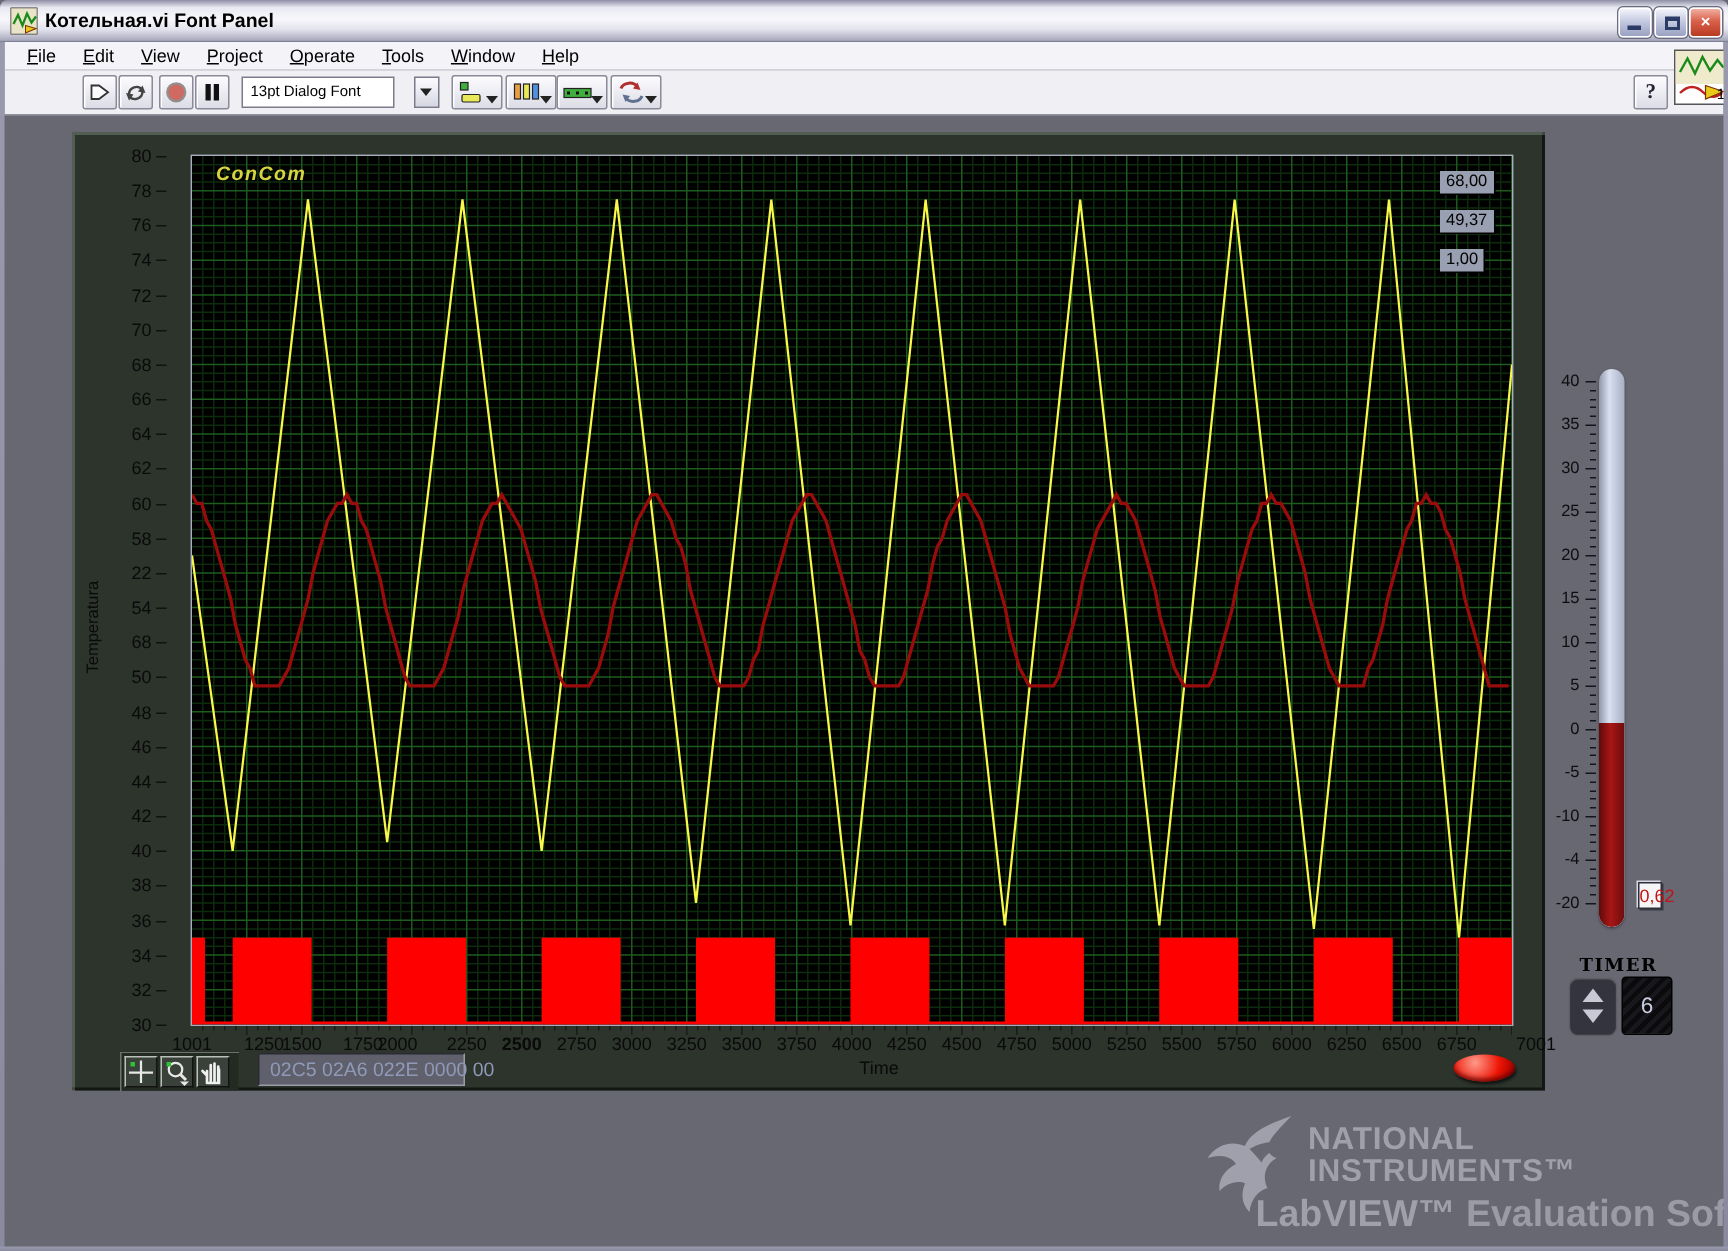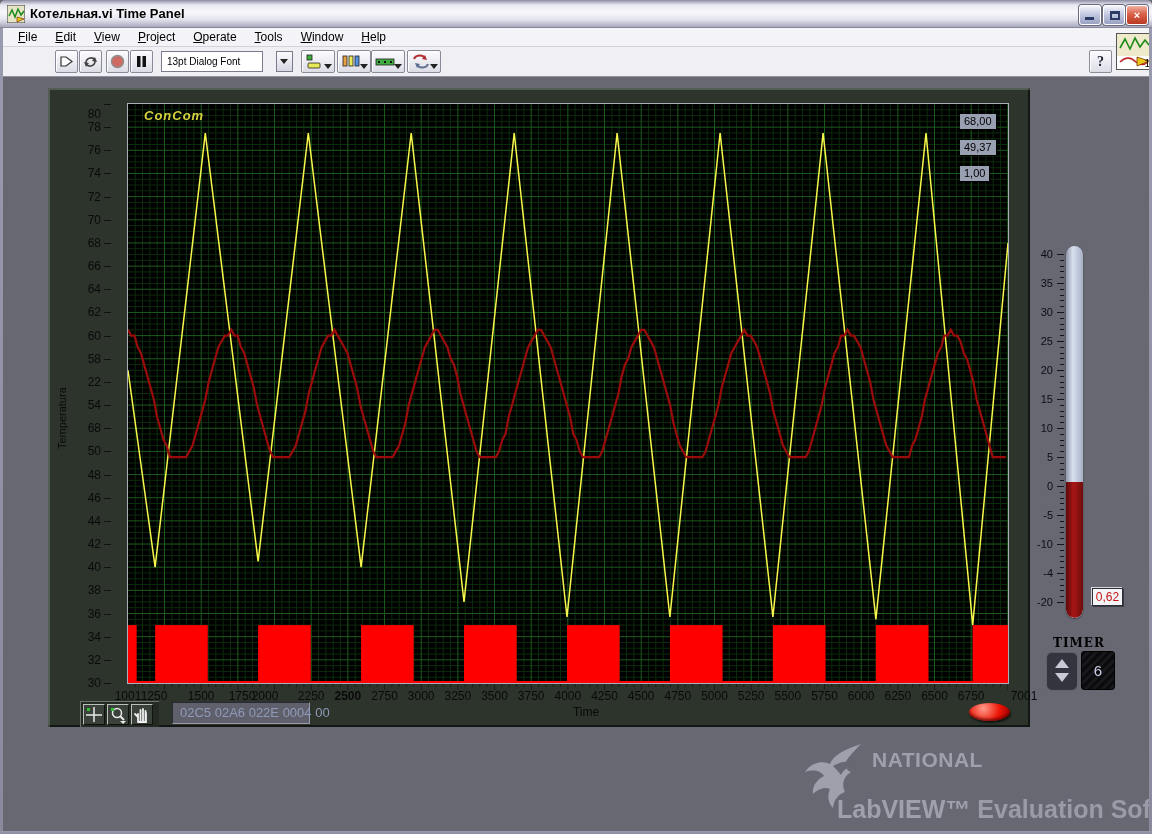--- a/index.html
+++ b/index.html
@@ -73,21 +73,21 @@
     box-shadow:1px 2px 2px rgba(0,0,0,.6), inset 0 -2px 3px rgba(80,0,0,.7); }
 
   
   #thermo { position:absolute; left:1020px; top:163px; width:115px; height:392px; }
   .th-lab { position:absolute; width:33px; text-align:right; font-size:11px; color:#0d0d12; }
   .th-tick { position:absolute; height:1px; background:#14141c; }
   #th-tube { position:absolute; left:46px; top:6px; width:17px; height:372px; border-radius:9px;
     background:linear-gradient(90deg,#8f97ab,#d9e0ef 40%,#a7afc4); box-shadow:0 1px 2px rgba(0,0,0,.4); overflow:hidden; }
   #th-fill { position:absolute; left:0; right:0; bottom:0; border-radius:0 0 9px 9px;
     background:linear-gradient(90deg,#5e0a0a,#a81616 45%,#6e0d0d); }
-  #th-value-box { position:absolute; left:72px; top:348px; width:31px; height:18px; background:#f5f5f8;
+  #th-value-box { position:absolute; left:72px; top:348px; width:16px; height:18px; background:#f5f5f8;
     border:1px solid #2f2f3a; box-shadow:-1px -1px 0 #d8d8e2, 1px 1px 0 #3a3a46;
     color:#c31414; font-size:12px; text-align:center; line-height:16px; }
 
   
   #timer { position:absolute; left:1040px; top:553px; width:110px; height:68px; }
   #timer-label { position:absolute; left:10px; top:6px; width:58px; text-align:center; font-size:12px; font-weight:bold;
     color:#000; font-family:"DejaVu Serif","Liberation Serif",serif; letter-spacing:1px; }
   #timer-stepper { position:absolute; left:7px; top:22px; width:30px; height:37px; background:#34343e;
     border-radius:5px; box-shadow:inset 0 1px 0 rgba(255,255,255,.2), 0 1px 1px rgba(0,0,0,.5); }
   .stp-up { position:absolute; left:8px; top:7px; width:0; height:0; border-left:7px solid transparent;
@@ -112,21 +112,21 @@
 <body>
 
 <div id="app">
 
   <div id="titlebar">
     <svg style="position:absolute;left:7px;top:5px" width="18" height="18">
       <rect x="0" y="0" width="18" height="18" fill="#e8e4c8" stroke="#333"></rect>
       <polyline points="2,11 5,5 8,12 11,4 14,10 17,6" fill="none" stroke="#1a8a1a" stroke-width="1.5"></polyline>
       <polygon points="10,12 17,14 10,17" fill="#e8c818" stroke="#803000" stroke-width="0.7"></polygon>
     </svg>
-    <span id="title-text">Котельная.vi Time Panel</span>
+    <span id="title-text">Котельная.vi Font Panel</span>
     <div class="cap-btn" style="left:1079px">
         <span class="glyph-min"></span>
       </div>
     <div class="cap-btn" style="left:1103px">
         <span class="glyph-restore"></span>
       </div>
     <div class="cap-btn" id="close-btn" style="left:1126px"><span>×</span></div>
   </div>
 
   <div id="menubar">
@@ -451,21 +451,21 @@
             <rect x="747.8533333333334" y="521.1" width="52.65333333333331" height="57.89999999999998" fill="#ff0000"></rect>
             <rect x="844.6533333333333" y="521.1" width="35.34666666666669" height="57.89999999999998" fill="#ff0000"></rect>
           </svg>
       </div>
       <div id="concom">ConCom</div>
       <div class="digi" style="top:26px">68,00</div>
       <div class="digi" style="top:52px">49,37</div>
       <div class="digi" style="top:78px">1,00</div>
       <div id="y-axis-name">Temperatura</div>
       <div id="y-labels">
-          <div class="ylab" style="top: 19px;">80</div>
+          <div class="ylab" style="top: 9px;">80</div>
           <div class="ytick" style="top: 16px;"></div>
           <div class="ylab" style="top: 32.16px;">78</div>
           <div class="ytick" style="top: 39.16px;"></div>
           <div class="ylab" style="top: 55.32px;">76</div>
           <div class="ytick" style="top: 62.32px;"></div>
           <div class="ylab" style="top: 78.48px;">74</div>
           <div class="ytick" style="top: 85.48px;"></div>
           <div class="ylab" style="top: 101.64px;">72</div>
           <div class="ytick" style="top: 108.64px;"></div>
           <div class="ylab" style="top: 124.8px;">70</div>
@@ -628,21 +628,21 @@
           <line x1="835.8533333333334" y1="0" x2="835.8533333333334" y2="3" stroke="#1c1c1c"></line>
           <line x1="843.1866666666667" y1="0" x2="843.1866666666667" y2="6" stroke="#1c1c1c"></line>
           <line x1="850.52" y1="0" x2="850.52" y2="3" stroke="#1c1c1c"></line>
           <line x1="857.8533333333334" y1="0" x2="857.8533333333334" y2="3" stroke="#1c1c1c"></line>
           <line x1="865.1866666666666" y1="0" x2="865.1866666666666" y2="3" stroke="#1c1c1c"></line>
           <line x1="872.5200000000001" y1="0" x2="872.5200000000001" y2="3" stroke="#1c1c1c"></line>
           <line x1="879.8533333333334" y1="0" x2="879.8533333333334" y2="6" stroke="#1c1c1c"></line>
         </svg>
       <div id="x-labels">
           <div class="xlab" style="left: 58px;">1001</div>
-          <div class="xlab" style="left: 84px;">1250</div>
+          <div class="xlab" style="left: 106px;">1250</div>
           <div class="xlab" style="left: 131.187px;">1500</div>
           <div class="xlab" style="left: 172px;">1750</div>
           <div class="xlab" style="left: 195px;">2000</div>
           <div class="xlab" style="left: 241.187px;">2250</div>
           <div class="xlab" style="left: 277.853px; font-weight: bold;">2500</div>
           <div class="xlab" style="left: 314.52px;">2750</div>
           <div class="xlab" style="left: 351.187px;">3000</div>
           <div class="xlab" style="left: 387.853px;">3250</div>
           <div class="xlab" style="left: 424.52px;">3500</div>
           <div class="xlab" style="left: 461.187px;">3750</div>
@@ -678,21 +678,21 @@
             <polygon points="12,16 18,16 15,19" fill="#e8e8e8"></polygon>
           </svg>
         </div>
         <div class="pal-btn" style="left:51px">
           <svg width="20" height="19">
             <path d="M6,17 V9 M8.5,16 V5 M11,16 V4 M13.5,16 V6 M6,12 L3,9 M6,17 h8 V8" fill="none" stroke="#f0f0f0" stroke-width="1.8" stroke-linecap="round"></path>
           </svg>
         </div>
       </div>
 
-      <div id="status-box">02C5 02A6 022E 0004 00</div>
+      <div id="status-box">02C5 02A6 022E 0000 00</div>
       <div id="stop-led"></div>
     </div>
 
     <div id="thermo">
       <div id="th-ticks">
           <div class="th-tick" style="left: 37px; width: 7px; top: 362px;"></div>
           <div class="th-tick" style="left: 40px; width: 4px; top: 356.2px;"></div>
           <div class="th-tick" style="left: 40px; width: 4px; top: 350.4px;"></div>
           <div class="th-tick" style="left: 40px; width: 4px; top: 344.6px;"></div>
           <div class="th-tick" style="left: 40px; width: 4px; top: 338.8px;"></div>
@@ -780,20 +780,21 @@
       </div>
       <div id="timer-display">6</div>
     </div>
 
     <div id="watermark">
       <svg width="72" height="70" style="position:absolute;left:8px;top:2px">
         <path d="M58,2 C40,8 30,14 27,22 C18,18 8,21 2,30 C11,27 18,29 21,34 C13,38 9,45 10,52 C16,46 23,45 27,47 C24,54 25,61 30,66 C31,57 36,52 42,50 C38,42 41,34 48,30 C41,28 41,21 46,15 C50,10 55,5 58,2 Z" fill="#9fa0ab"></path>
         <path d="M30,24 C36,20 46,18 54,20 C46,24 40,28 38,33 C35,29 32,26 30,24 Z" fill="#686872"></path>
       </svg>
       <div id="wm-l1">NATIONAL</div>
+      <div id="wm-l2">INSTRUMENTS™</div>
       <div id="wm-l3">
         <span>LabVIEW™</span>
         <span class="rest">Evaluation Software</span>
       </div>
     </div>
   </div>
 
   <div class="win-edge" style="left:0;top:28px;width:3px;height:806px"></div>
   <div class="win-edge" style="right:0;top:28px;width:3px;height:806px"></div>
   <div class="win-edge" style="left:0;bottom:0;width:1152px;height:3px"></div>

